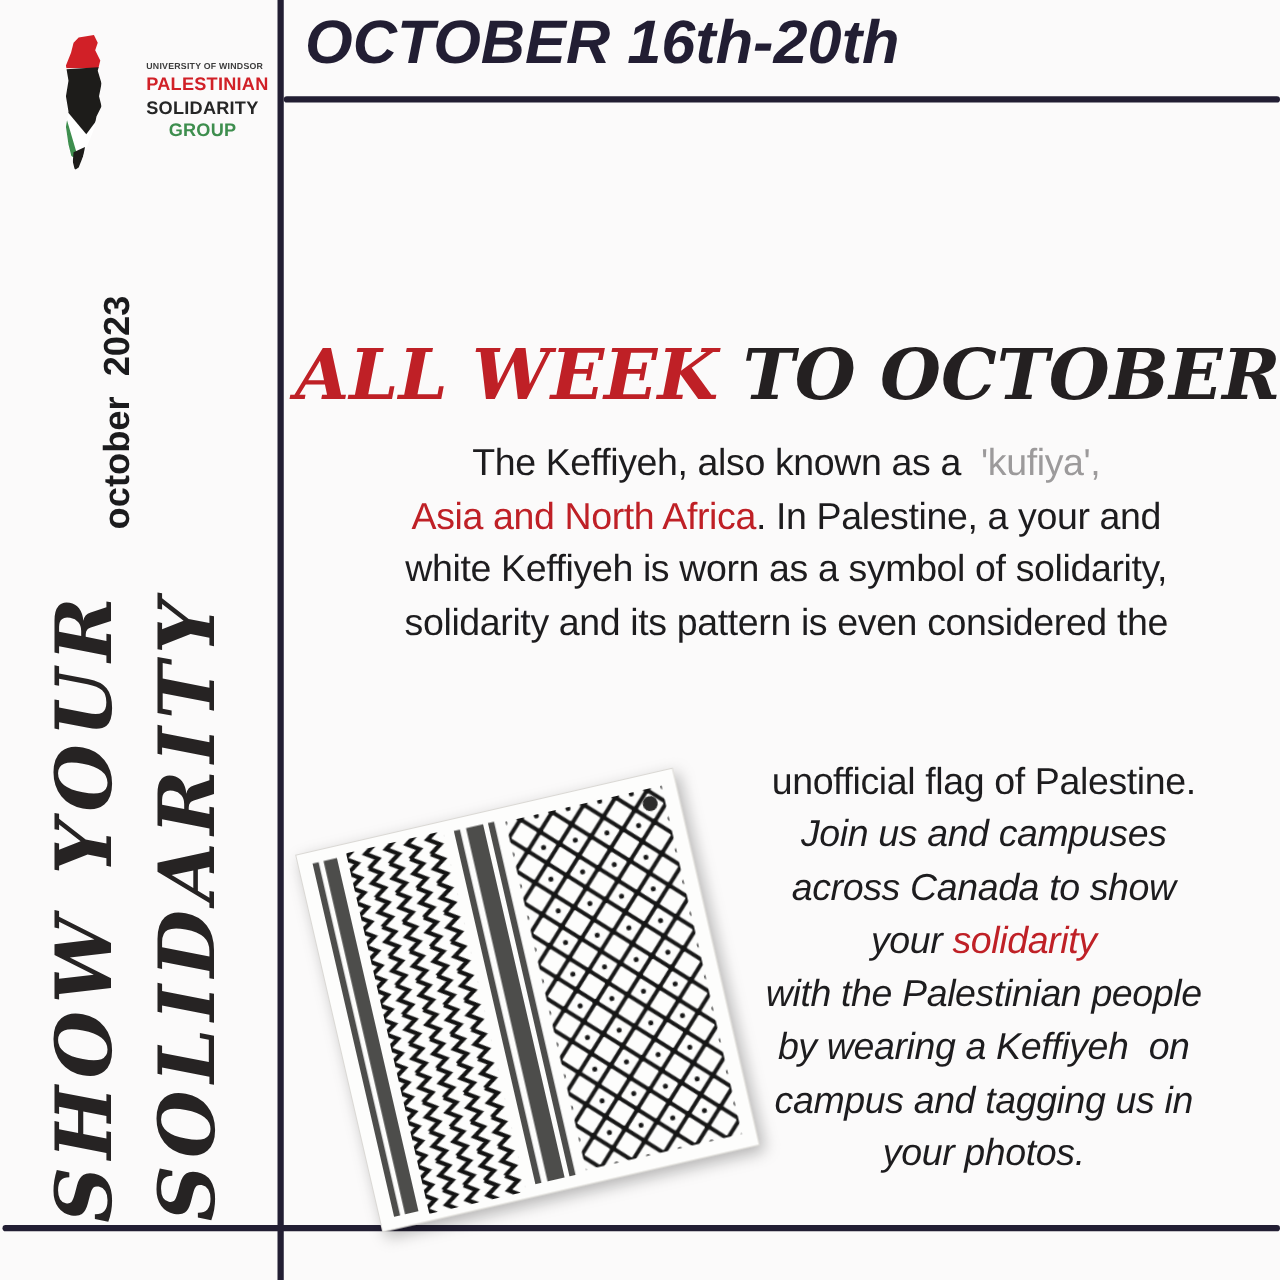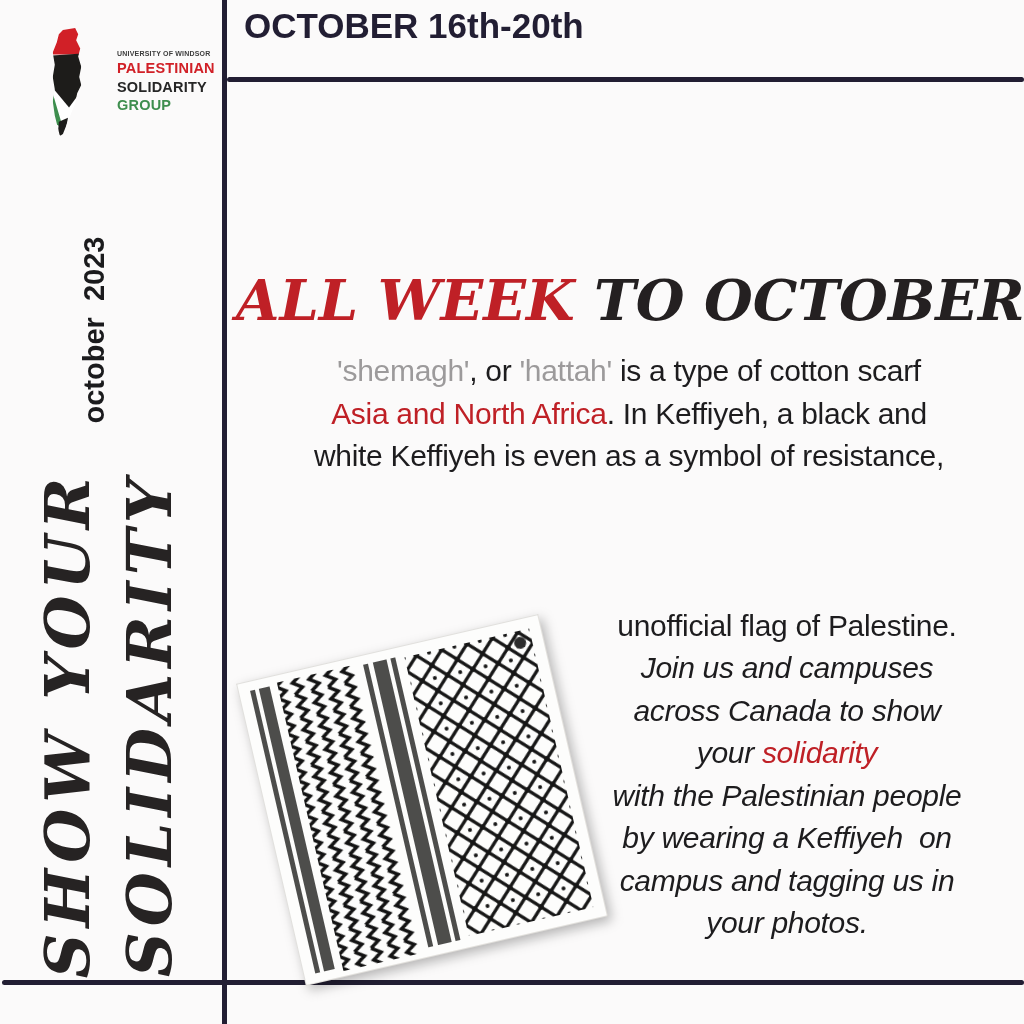--- a/index.html
+++ b/index.html
@@ -13,37 +13,37 @@
   .hrule-top{position:absolute;left:227px;top:77px;width:797px;height:5px;background:var(--ink);border-radius:3px;}
   .hrule-bottom{position:absolute;left:2px;top:980px;width:1022px;height:5px;background:var(--ink);border-radius:3px;}
   
   .logo{position:absolute;left:34px;top:22px;width:150px;height:120px;}
   .logo-map{position:absolute;left:2px;top:4px;}
   .logo-text{position:absolute;left:68px;top:28px;width:90px;margin-left:15px;}
   .logo-small{font-size:7px;font-weight:bold;color:#3c3c3c;letter-spacing:.2px;margin-bottom:2px;white-space:nowrap;}
   .logo-l{font-size:14.5px;font-weight:bold;line-height:18.5px;letter-spacing:.2px;white-space:nowrap;}
   .logo-l1{color:var(--logo-red);}
   .logo-l2{color:#262626;}
-  .logo-l3{color:var(--logo-green);}
+  .logo-l3{color:var(--logo-green);text-align:center;}
   
   .date-vert{
     position:absolute;left:-21px;top:310px;width:230px;height:40px;
     transform:rotate(-90deg);text-align:center;
     font-size:29px;font-weight:800;color:#1b1b1d;white-space:pre;line-height:40px;
   }
   .slogan{
     position:absolute;left:-148px;top:640px;width:520px;height:170px;
     transform:rotate(-90deg);text-align:center;
     font-family:"DejaVu Serif",serif;font-style:italic;font-weight:bold;
     font-size:62px;line-height:82px;letter-spacing:6px;color:#262323;white-space:nowrap;
   }
   
   .date-range{
     position:absolute;left:244px;top:6px;margin:0;
-    font-size:35px;font-weight:800;letter-spacing:0;color:var(--ink);white-space:nowrap;
+    font-size:49px;font-weight:800;letter-spacing:0;color:var(--ink);white-space:nowrap;font-style:italic;
   }
   
   .headline{
     position:absolute;left:236px;top:100px;width:786px;margin:0;text-align:center;
     font-family:"DejaVu Serif",serif;font-style:italic;font-weight:bold;
     font-size:56px;line-height:80px;color:#242021;white-space:pre;
   }
   .headline .red{color:var(--red);text-align:right;}
   
   .bodytext{font-size:30px;line-height:42.5px;letter-spacing:-.3px;color:var(--text);text-align:center;}
@@ -100,23 +100,24 @@
   <div class="hrule-top"></div>
   <div class="hrule-bottom"></div>
 
   <h1 class="date-range">OCTOBER 16th-20th</h1>
 
   <h2 class="headline">
     <div><span class="red">ALL WEEK</span><span> TO OCTOBER!</span></div>
   </h2>
 
   <div class="bodytext bodyA">
-      <div class="rl"><span class="seg-gray">'shemagh'</span><span class="seg-dark">, or </span><span class="seg-gray">'hattah'</span><span class="seg-dark"> is a type of cotton scarf</span></div>
-      <div class="rl"><span class="seg-red">Asia and North Africa</span><span class="seg-dark">. In Keffiyeh, a black and</span></div>
-      <div class="rl"><span class="seg-dark">white Keffiyeh is even as a symbol of resistance,</span></div>
+      <div class="rl"><span class="seg-dark">The Keffiyeh, also known as a  </span><span class="seg-gray">'kufiya',</span></div>
+      <div class="rl"><span class="seg-red">Asia and North Africa</span><span class="seg-dark">. In Palestine, a your and</span></div>
+      <div class="rl"><span class="seg-dark">white Keffiyeh is worn as a symbol of solidarity,</span></div>
+      <div class="rl"><span class="seg-dark">solidarity and its pattern is even considered the</span></div>
     </div>
   <div class="bodytext bodyC">
       <div class="rl"><span class="seg-dark">Join us and campuses</span></div>
       <div class="rl"><span class="seg-dark">across Canada to show</span></div>
       <div class="rl"><span class="seg-dark">your </span><span class="seg-red">solidarity</span></div>
       <div class="rl"><span class="seg-dark">with the Palestinian people</span></div>
       <div class="rl"><span class="seg-dark">by wearing a Keffiyeh  on</span></div>
       <div class="rl"><span class="seg-dark">campus and tagging us in</span></div>
       <div class="rl"><span class="seg-dark">your photos.</span></div>
     </div>

